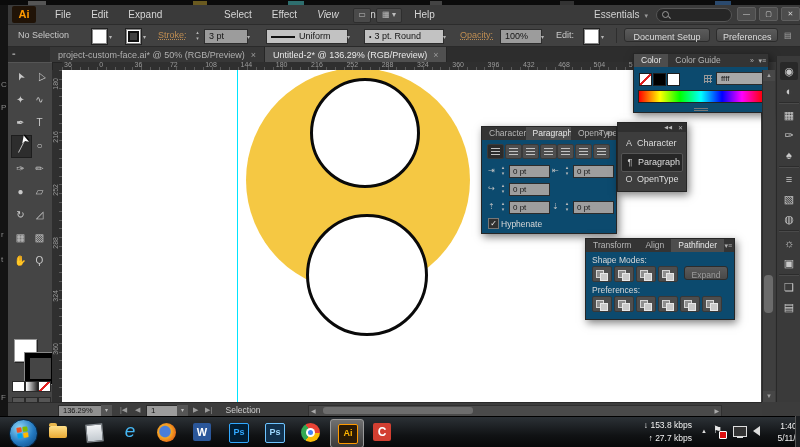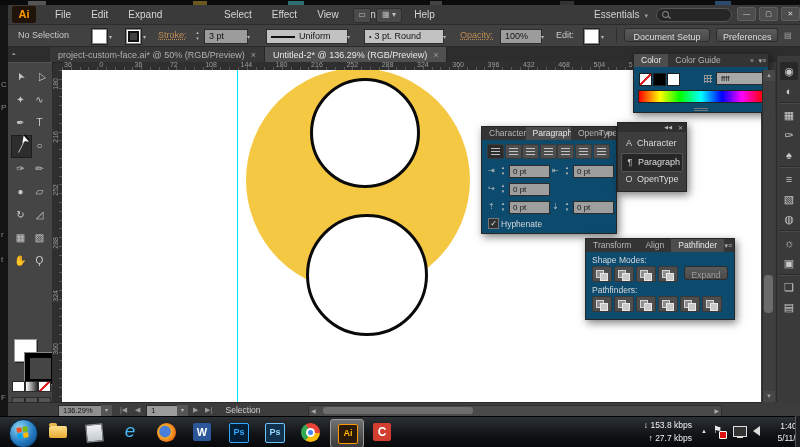--- a/index.html
+++ b/index.html
@@ -183,21 +183,21 @@
 
     <div id="menubar" class="abs">
       <div id="ai-logo" class="abs">Ai</div>
       <div id="menus" class="abs">
           <div class="menu-item" style="position: relative;">File</div>
           <div class="menu-item" style="position: relative;">Edit</div>
           <div class="menu-item" style="position: relative;">Expand</div>
           <div class="menu-item" style="position: relative; margin-top: 40px;">Type</div>
           <div class="menu-item" style="position: relative;">Select</div>
           <div class="menu-item" style="position: relative;">Effect</div>
-          <div class="menu-item" style="position: relative;">View</div>
+          <div class="menu-item" style="position: relative; font-style: italic;">View</div>
           <div class="menu-item" style="position: relative;">Window</div>
           <div class="menu-item" style="position: relative;">Help</div>
         </div>
       <div class="mb-icon abs" style="left:345px;width:16px;">▭</div>
       <div class="mb-icon abs" style="left:368px;width:24px;">▦ ▾</div>
       <div id="workspace" class="abs">
         <span>Essentials</span><span class="dd">▾</span>
       </div>
       <div id="searchbox" class="abs">
           <span class="mag"></span>
@@ -439,21 +439,21 @@
           <div class="pbtn" style="left: 50px; top: 27px;">
             <i></i>
             <em></em>
           </div>
           <div class="pbtn" style="left: 72px; top: 27px;">
             <i></i>
             <em></em>
           </div>
         </div>
       <button class="cb-btn" style="left:98px;top:27px;width:44px;height:14px;font-size:8.5px;color:#9c9c9c">Expand</button>
-      <span class="plabel" style="left:6px;top:46px">Pathfinders:</span>
+      <span class="plabel" style="left:6px;top:46px">Preferences:</span>
       <div id="pathfinders-row">
           <div class="pbtn" style="left: 6px; top: 57px;">
             <i></i>
             <em></em>
           </div>
           <div class="pbtn" style="left: 28px; top: 57px;">
             <i></i>
             <em></em>
           </div>
           <div class="pbtn" style="left: 50px; top: 57px;">

